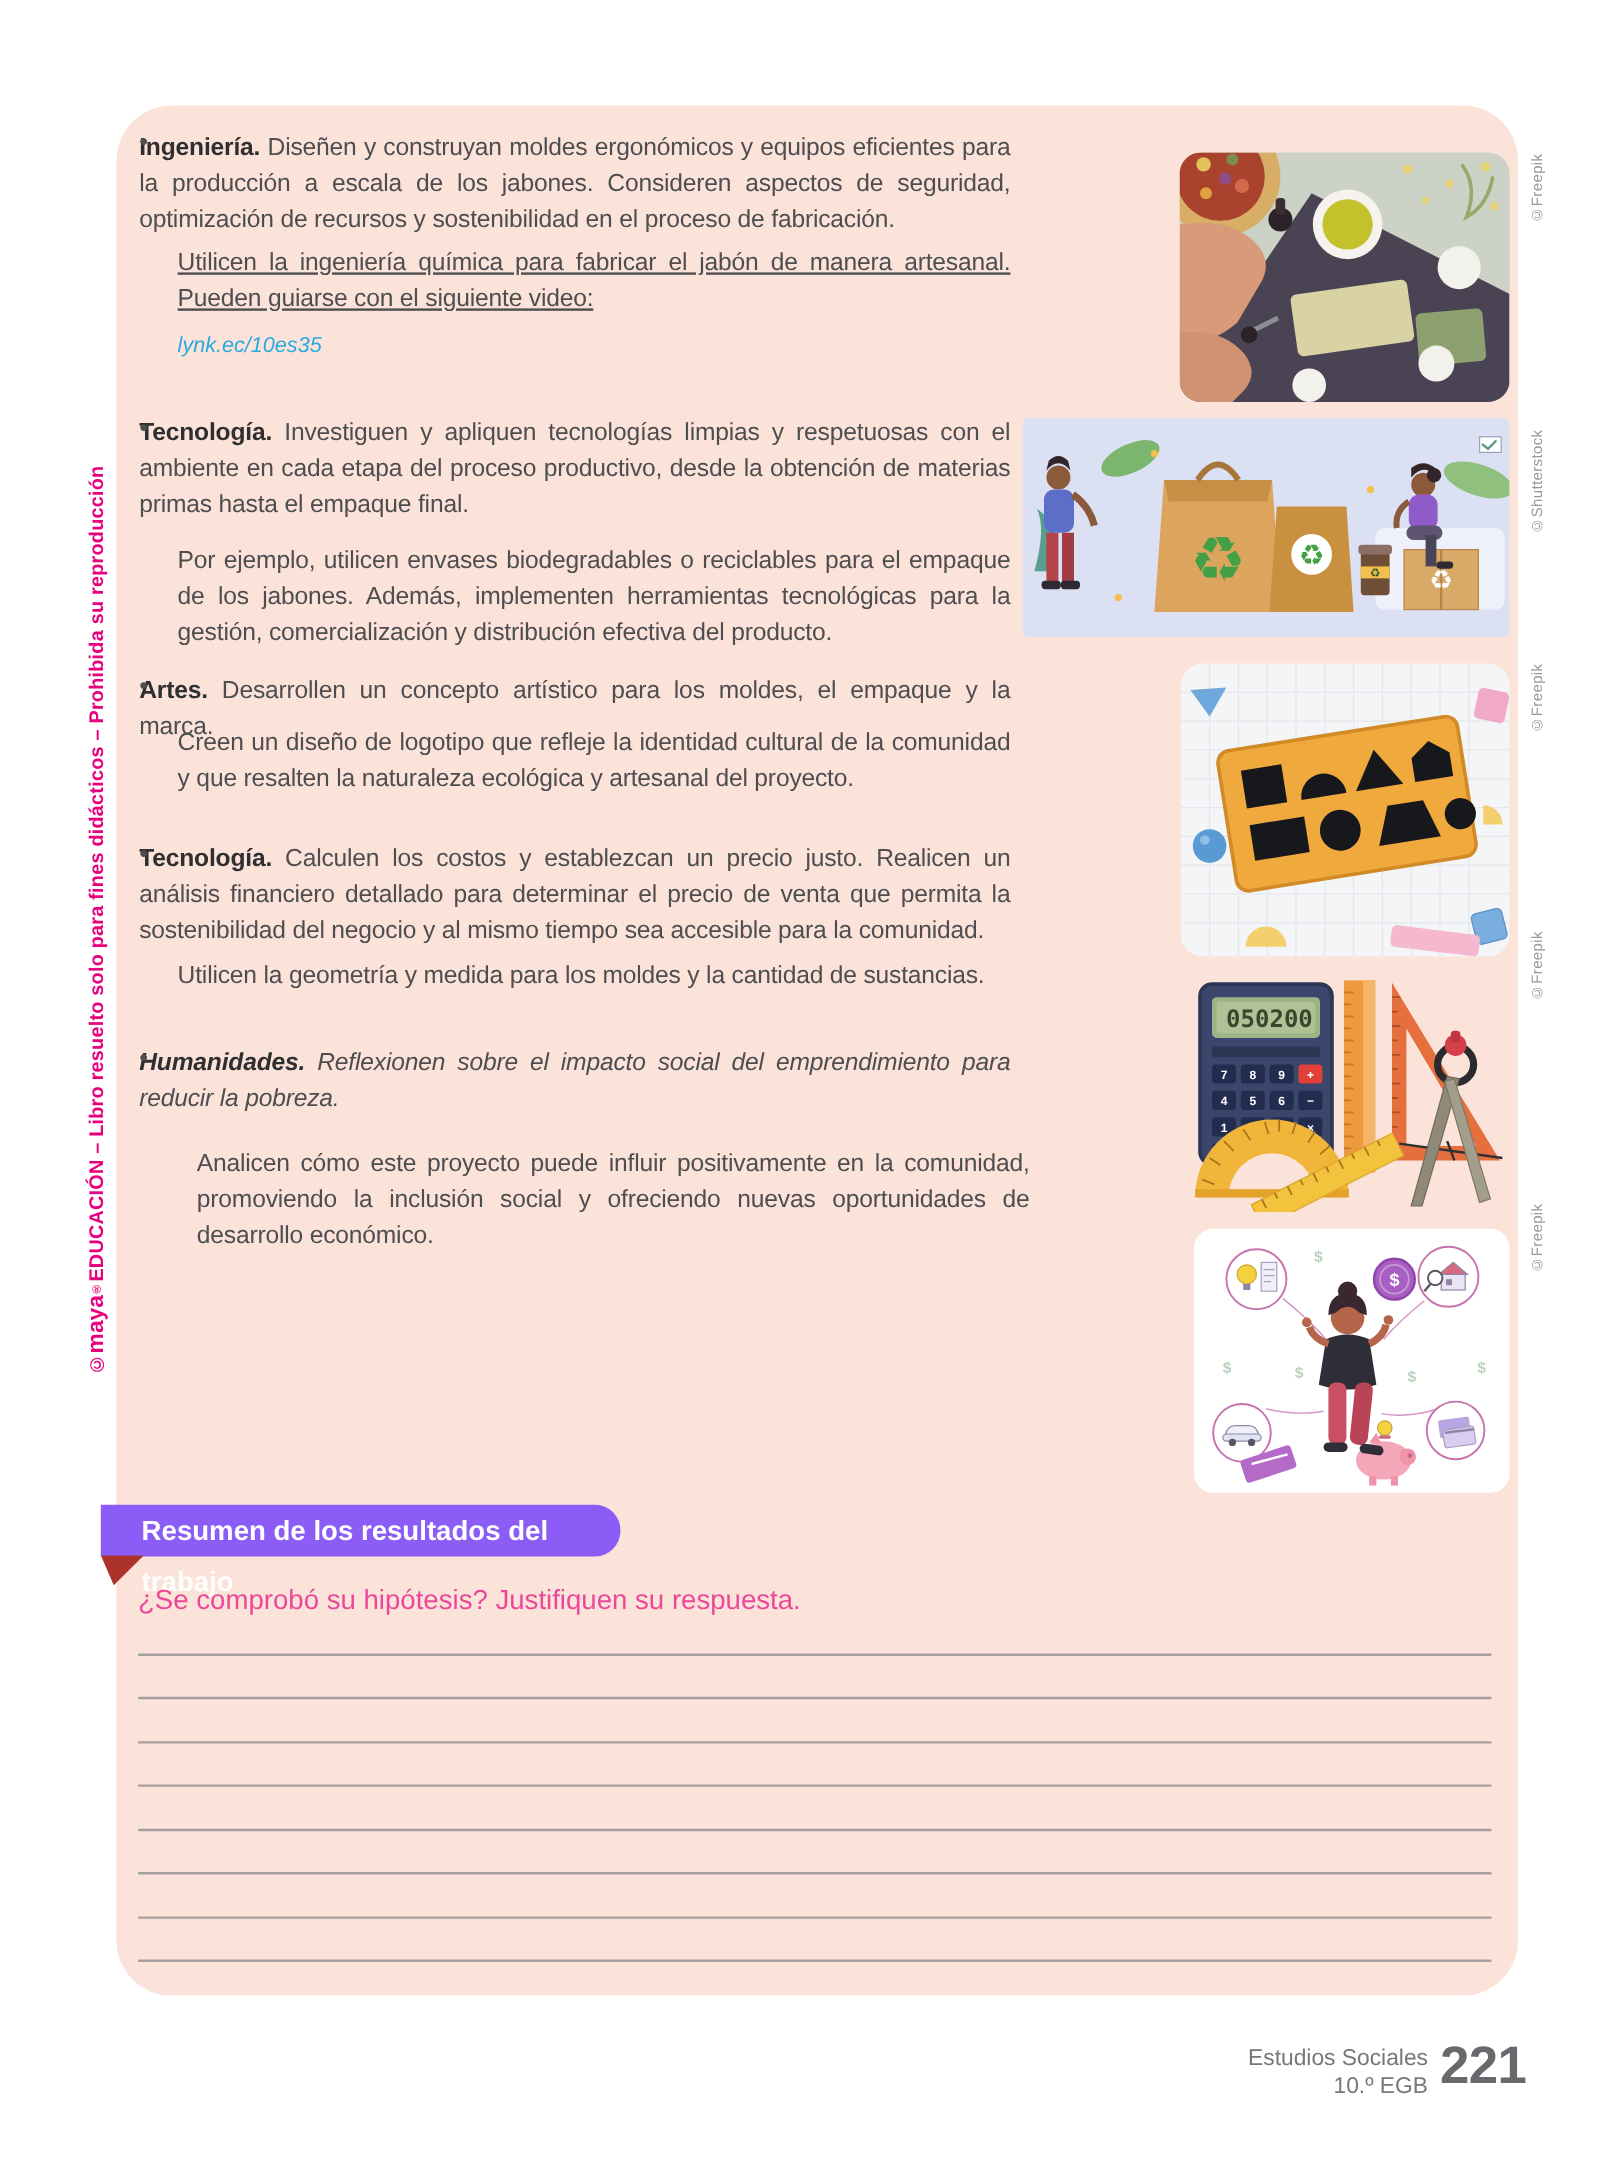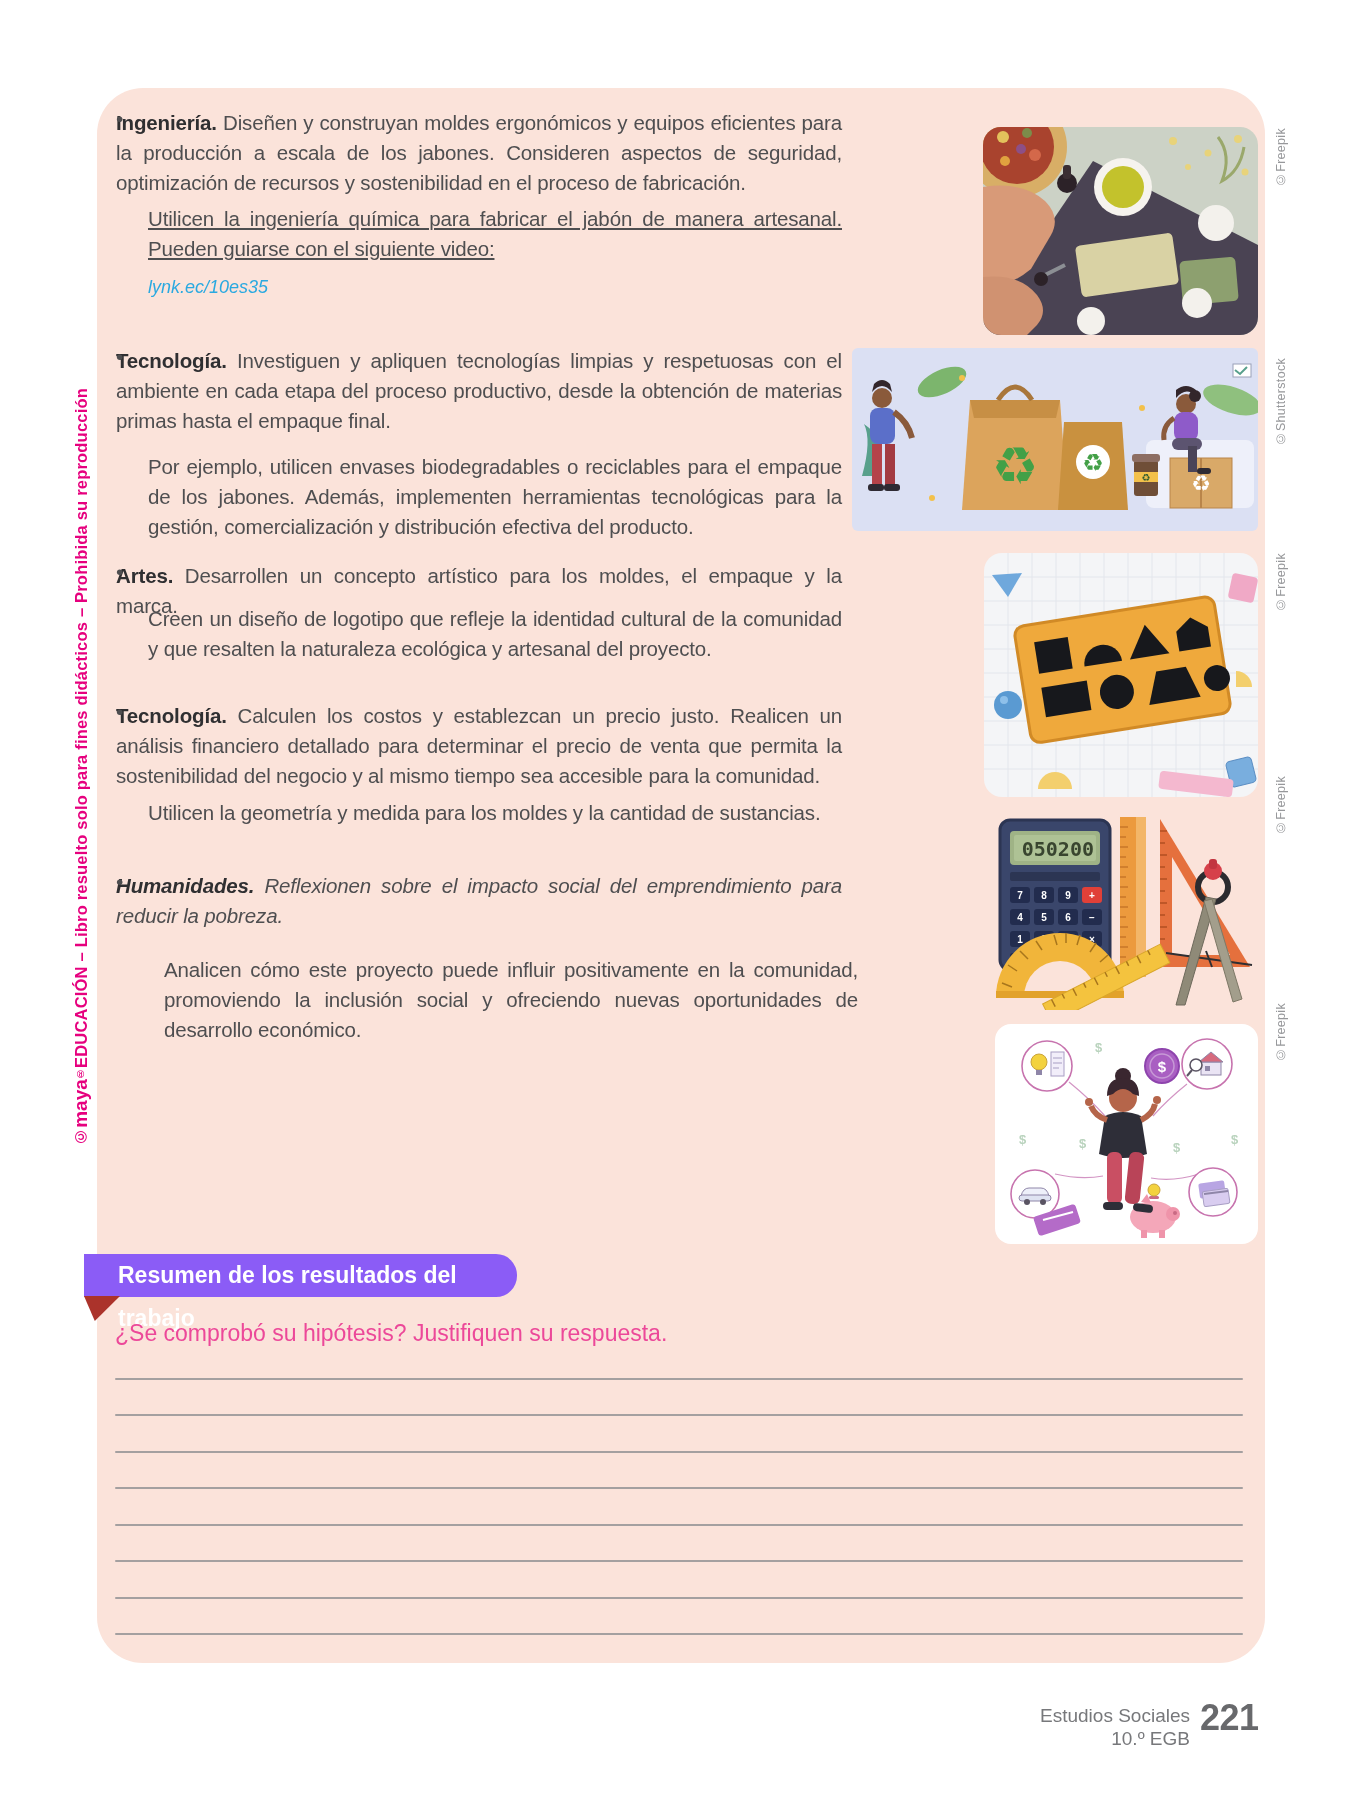--- a/index.html
+++ b/index.html
@@ -34,21 +34,21 @@
           color:#ffffff;font-size:23px;font-weight:700;line-height:43px;padding-left:34px;box-sizing:border-box;}
   .banner-fold{left:84px;top:1296px;width:36px;height:25px;background:#ab332b;
                clip-path:polygon(0 0,100% 0,30% 100%);}
   .question{left:115px;top:1320px;width:900px;font-size:23px;color:#ec4899;}
 
   
   .rule{left:115px;width:1128px;height:2px;background:#8f8f91;opacity:.8;border-radius:1px;}
 
   
   .footer-block{left:950px;top:1704px;width:240px;text-align:right;color:#77787b;font-size:19px;line-height:23px;}
-  .pageno{left:1200px;top:1697px;font-size:36px;font-weight:800;color:#68696c;letter-spacing:-.5px;}
+  .pageno{left:1200px;top:1697px;font-size:44px;font-weight:800;color:#68696c;letter-spacing:-.5px;}
 </style>
 </head>
 <body>
 
 <div class="abs panel"></div>
 
 <div class="abs edge-text"><span>©</span><span class="brand">maya</span><span class="reg">®</span><span>EDUCACIÓN – Libro resuelto solo para fines didácticos – Prohibida su reproducción</span></div>
 
 <div class="abs bullet-item" style="top:108px;">
   <span class="dot">•</span>

